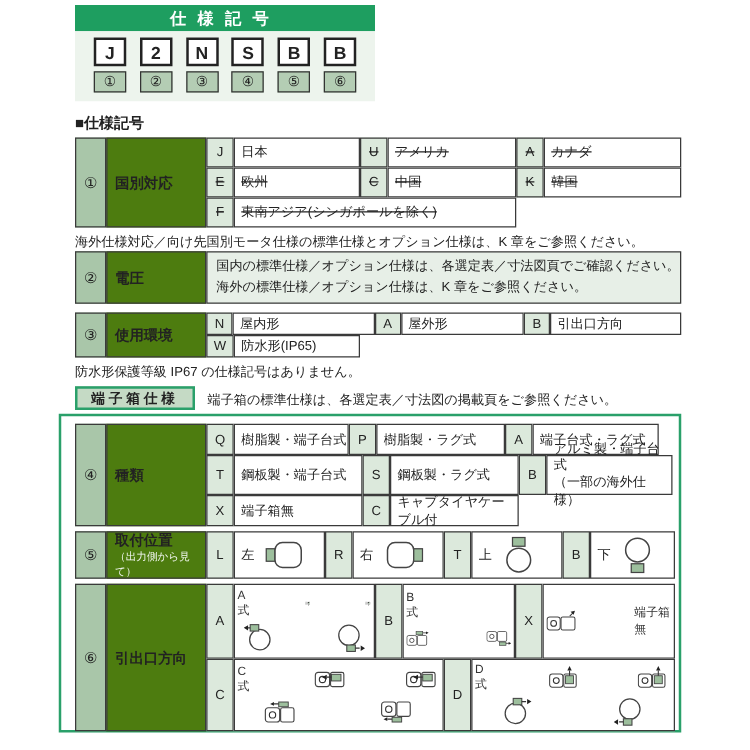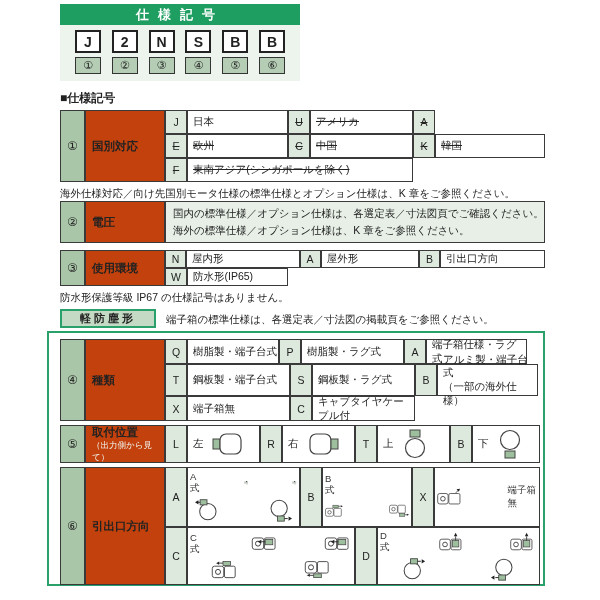--- a/index.html
+++ b/index.html
@@ -5,21 +5,21 @@
   * { margin:0; padding:0; box-sizing:border-box; }
   html,body { width:600px; height:600px; background:#fff;
     font-family:"Liberation Sans","DejaVu Sans",sans-serif; color:#222; }
   body { position:relative; overflow:hidden; }
   .abs { position:absolute; }
   .row { position:absolute; display:flex; align-items:stretch; }
   .stack { display:flex; flex-direction:column; }
   .srow { display:flex; }
   .c { border:1px solid #3a3a3a; display:flex; align-items:center; background:#fff; }
   .c.num { background:#a9c6a9; justify-content:center; font-size:12px; }
-  .c.label { background:#c2410c; padding-left:6px; font-size:11.5px; font-weight:bold; flex-direction:column; align-items:flex-start; justify-content:center; }
+  .c.label { background:#4d7c0f; padding-left:6px; font-size:11.5px; font-weight:bold; flex-direction:column; align-items:flex-start; justify-content:center; }
   .c.code { background:#dce9dc; justify-content:center; font-size:10.5px; }
   .c.val { padding-left:5px; font-size:10.5px; }
   .struck { text-decoration:line-through; }
   .note { position:absolute; font-size:10.5px; color:#222; }
   
   .cb-title { background:#1e9e60; color:#fff; font-size:13px; font-weight:bold;
     text-align:center; letter-spacing:9px; height:21px; line-height:21px; }
   .cb-body { background:#edf4ed; display:flex; justify-content:space-evenly; padding:5px 4px 7px 4px; }
   .cb-col { display:flex; flex-direction:column; align-items:center; gap:4px; }
   .cb-letter { width:26px; height:23px; background:#fff; border:2px solid #222;
@@ -94,20 +94,23 @@
         </div>
       <div class="c code" style="width:22px;">
           <span class="struck">U</span>
         </div>
       <div class="c val" style="width:103px;">
           <span class="struck">アメリカ</span>
         </div>
       <div class="c code" style="width:22px;">
           <span class="struck">A</span>
         </div>
+      <div class="c val" style="width:110px;">
+          <span class="struck">カナダ</span>
+        </div>
     </div>
     <div class="srow" style="height:24px;">
       <div class="c code" style="width:22px;">
           <span class="struck">E</span>
         </div>
       <div class="c val" style="width:101px;">
           <span class="struck">欧州</span>
         </div>
       <div class="c code" style="width:22px;">
           <span class="struck">C</span>
@@ -172,21 +175,21 @@
           <span>W</span>
         </div>
       <div class="c val" style="width:101px;">
           <span>防水形(IP65)</span>
         </div>
     </div>
   </div>
 </div>
 <div class="note" style="left:60px; top:291px;">防水形保護等級 IP67 の仕様記号はありません。</div>
 
-<div class="tag" style="left:60px; top:309px; width:96px; height:19px;">軽防塵形</div>
+<div class="tag" style="left:60px; top:309px; width:96px; height:19px;">端子箱仕様</div>
 <div class="note" style="left:166px; top:313px;">端子箱の標準仕様は、各選定表／寸法図の掲載頁をご参照ください。</div>
 <div class="greenbox" style="left:47px; top:331px; width:498px; height:255px;"></div>
 
 <div class="row" style="left:60px; top:339px; height:82px;">
   <div class="c num" style="width:25px;">④</div>
   <div class="c label" style="width:80px;">種類</div>
   <div class="stack">
     <div class="srow" style="height:25px;">
       <div class="c code" style="width:22px;">
           <span>Q</span>
@@ -197,21 +200,21 @@
       <div class="c code" style="width:22px;">
           <span>P</span>
         </div>
       <div class="c val" style="width:103px;">
           <span>樹脂製・ラグ式</span>
         </div>
       <div class="c code" style="width:22px;">
           <span>A</span>
         </div>
       <div class="c val" style="width:101px;">
-          <span>端子箱仕様・ラグ式</span>
+          <span>端子台式・ラグ式</span>
         </div>
     </div>
     <div class="srow" style="height:32px;">
       <div class="c code" style="width:22px;">
           <span>T</span>
         </div>
       <div class="c val" style="width:103px;">
           <span>鋼板製・端子台式</span>
         </div>
       <div class="c code" style="width:22px;">

